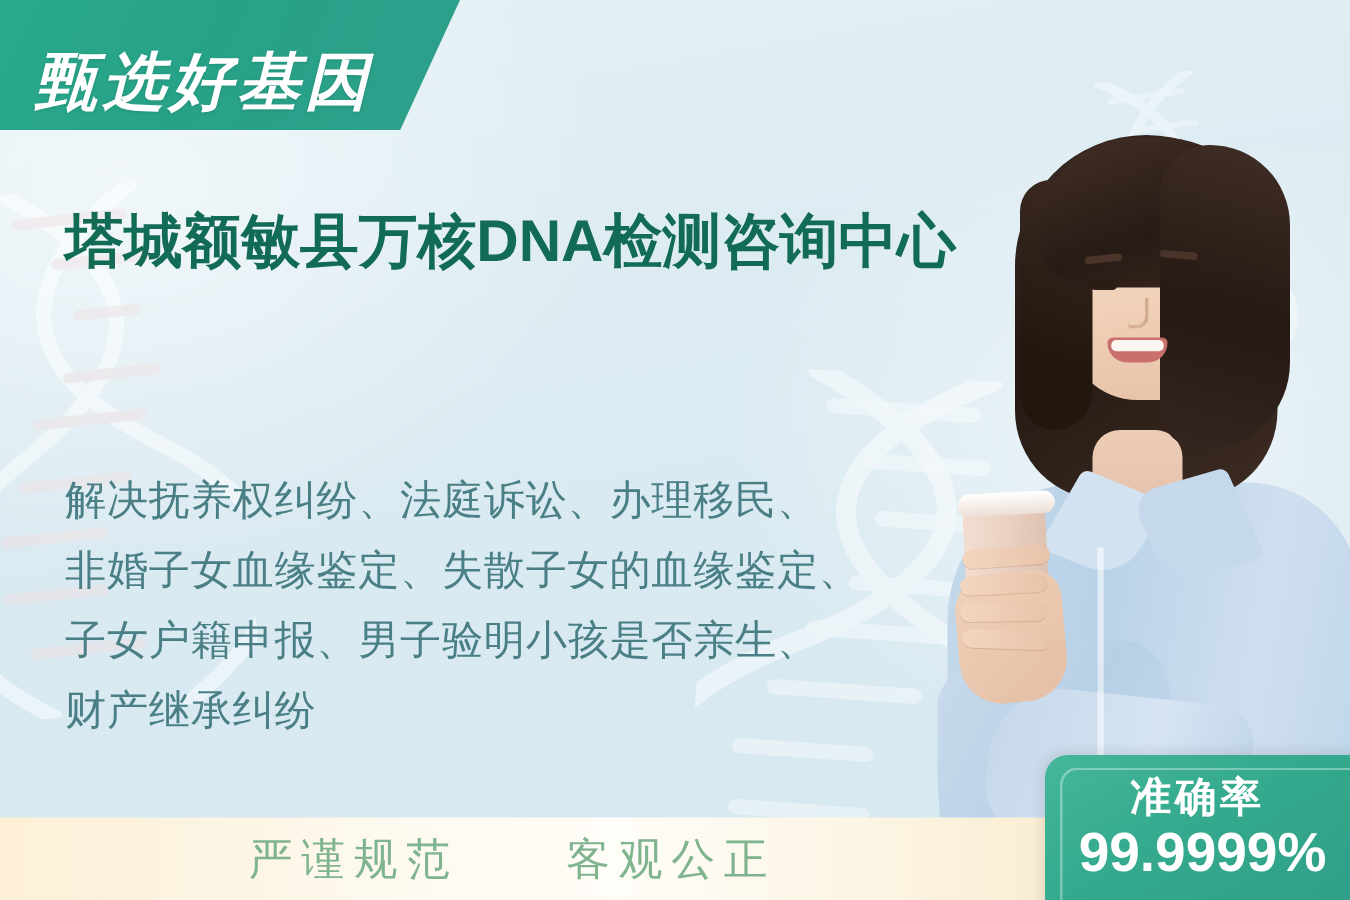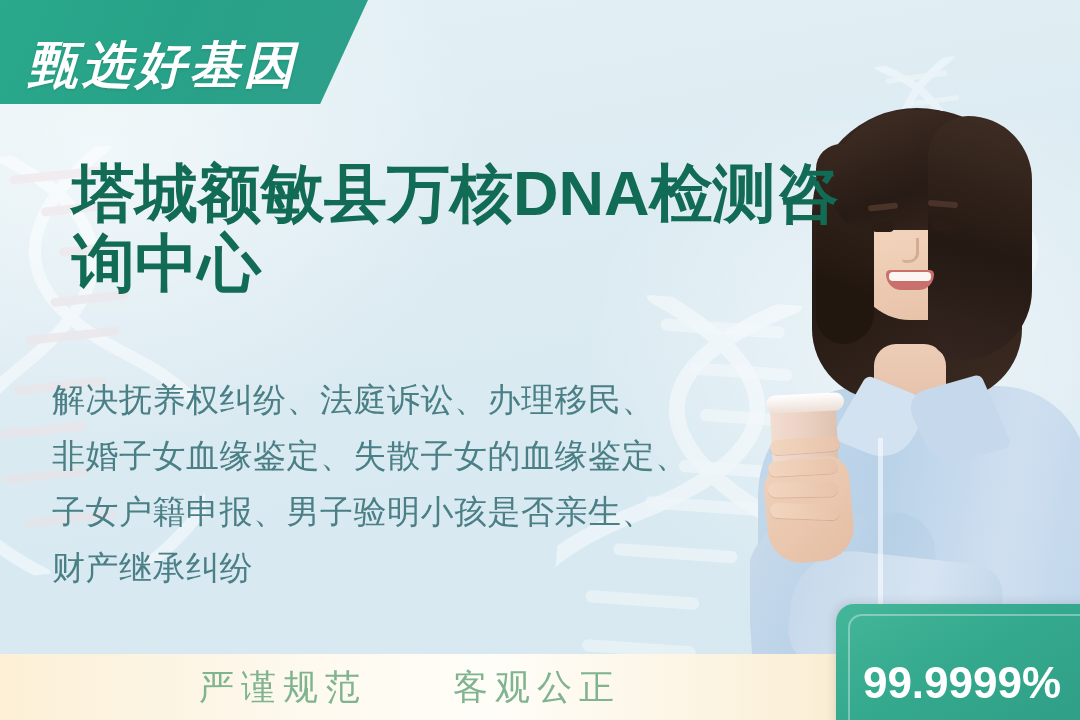--- a/index.html
+++ b/index.html
@@ -62,26 +62,25 @@
     color: #ffffff;
     text-shadow: 0 1px 3px rgba(0,0,0,0.12);
     white-space: nowrap;
   }
 
   
   #headline {
     position: absolute;
     left: 52px; top: 158px;
     width: 770px;
-    font-size: 63px;
+    font-size: 47px;
     line-height: 70px;
     font-weight: 700;
     color: #126b55;
     letter-spacing: 0px;
-    margin-left: 20px;
   }
 
   
   #body-copy {
     position: absolute;
     left: 52px; top: 372px;
     width: 700px;
     font-size: 33px;
     line-height: 56px;
     font-weight: 400;
@@ -429,16 +428,17 @@
   </div>
 
   <div id="body-copy">
     <span class="line">解决抚养权纠纷、法庭诉讼、办理移民、</span>
     <span class="line">非婚子女血缘鉴定、失散子女的血缘鉴定、</span>
     <span class="line">子女户籍申报、男子验明小孩是否亲生、</span>
     <span class="line">财产继承纠纷</span>
   </div>
 
   <div id="accuracy-badge">
+    <div id="badge-label">准确率</div>
     <div id="badge-value">99.9999%</div>
   </div>
 
 </div>
 
 </body></html>

